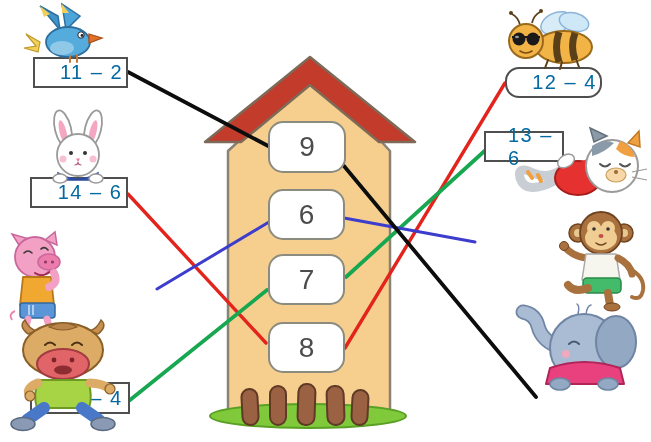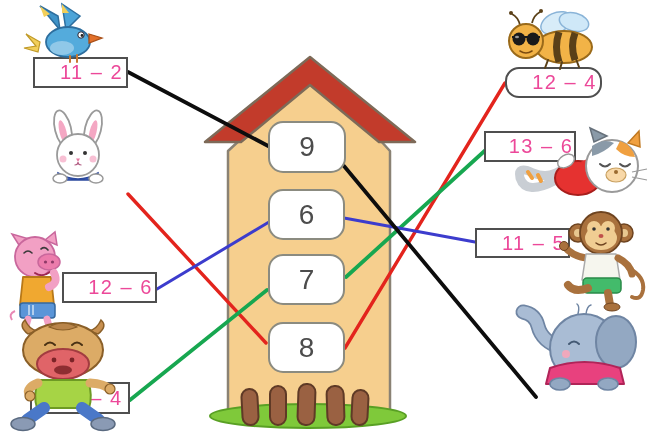--- a/index.html
+++ b/index.html
@@ -2,21 +2,21 @@
 <html><head>
 <meta charset="utf-8">
 <style>
   html,body{margin:0;padding:0;background:#fff;}
   .stage{position:relative;width:651px;height:442px;background:#ffffff;overflow:hidden;
          font-family:"Liberation Sans", sans-serif;}
   svg.layer{position:absolute;left:0;top:0;width:651px;height:442px;}
   #base-layer{z-index:0;}
   #animal-layer{z-index:3;pointer-events:none;}
   .problem{position:absolute;box-sizing:border-box;background:#fff;border:2px solid #4f4f4f;
-           display:flex;align-items:center;justify-content:center;font-size:20px;color:#ec4899;
+           display:flex;align-items:center;justify-content:center;font-size:20px;color:#0369a1;
            letter-spacing:1.5px;z-index:2;padding-left:22px;}
   .window{position:absolute;box-sizing:border-box;background:#fff;border:2.5px solid #8b8b80;
           border-radius:15px;display:flex;align-items:center;justify-content:center;
           font-size:28px;color:#4c4c4c;z-index:2;}
 </style>
 </head>
 <body>
 
 <div class="stage">
 
@@ -44,25 +44,24 @@
       <line x1="536" y1="397" x2="344" y2="166" stroke-width="3.8" stroke="#0d0d0d"></line>
     </g>
   </svg>
 
   <div class="window" style="left:268px;top:121px;width:78px;height:52px;">9</div>
   <div class="window" style="left:268px;top:189px;width:77px;height:51px;">6</div>
   <div class="window" style="left:268px;top:254px;width:77px;height:51px;">7</div>
   <div class="window" style="left:268px;top:322px;width:77px;height:51px;">8</div>
 
   <div class="problem" style="left:33px;top:57px;width:95px;height:31px;">11 – 2</div>
-  <div class="problem" style="left:62px;top:272px;width:95px;height:31px;">12 – 6</div>
+  <div class="problem" style="left:30px;top:177px;width:98px;height:31px;">14 – 6</div>
   <div class="problem" style="left:30px;top:382px;width:100px;height:32px;">11 – 4</div>
   <div class="problem" style="left:505px;top:67px;width:97px;height:31px;border-radius:14px;">12 – 4</div>
-  <div class="problem" style="left:484px;top:131px;width:92px;height:31px;">13 – 6</div>
-  <div class="problem" style="left:475px;top:228px;width:95px;height:30px;">11 – 5</div>
+  <div class="problem" style="left:484px;top:131px;width:80px;height:31px;">13 – 6</div>
 
   <svg id="animal-layer" class="layer" viewBox="0 0 651 442">
 
     <g transform="translate(24,2)">
       <path d="M16,40 L2,32 L12,44 L0,46 L14,50 Z" fill="#f2cf5a" stroke="#c09a28" stroke-width="1.2"></path>
       <path d="M36,28 L16,4 L34,14 Z" fill="#3f93c8" stroke="#2d6e9e" stroke-width="1.5"></path>
       <path d="M16,4 L26,12 L20,15 Z" fill="#f2cf5a"></path>
       <path d="M42,28 L38,2 L56,14 Z" fill="#4da4d8" stroke="#2d6e9e" stroke-width="1.5"></path>
       <path d="M38,2 L45,11 L38,11 Z" fill="#f2cf5a"></path>
       <ellipse cx="44" cy="40" rx="22" ry="15" fill="#54abdc" stroke="#2d6e9e" stroke-width="1.8"></ellipse>

